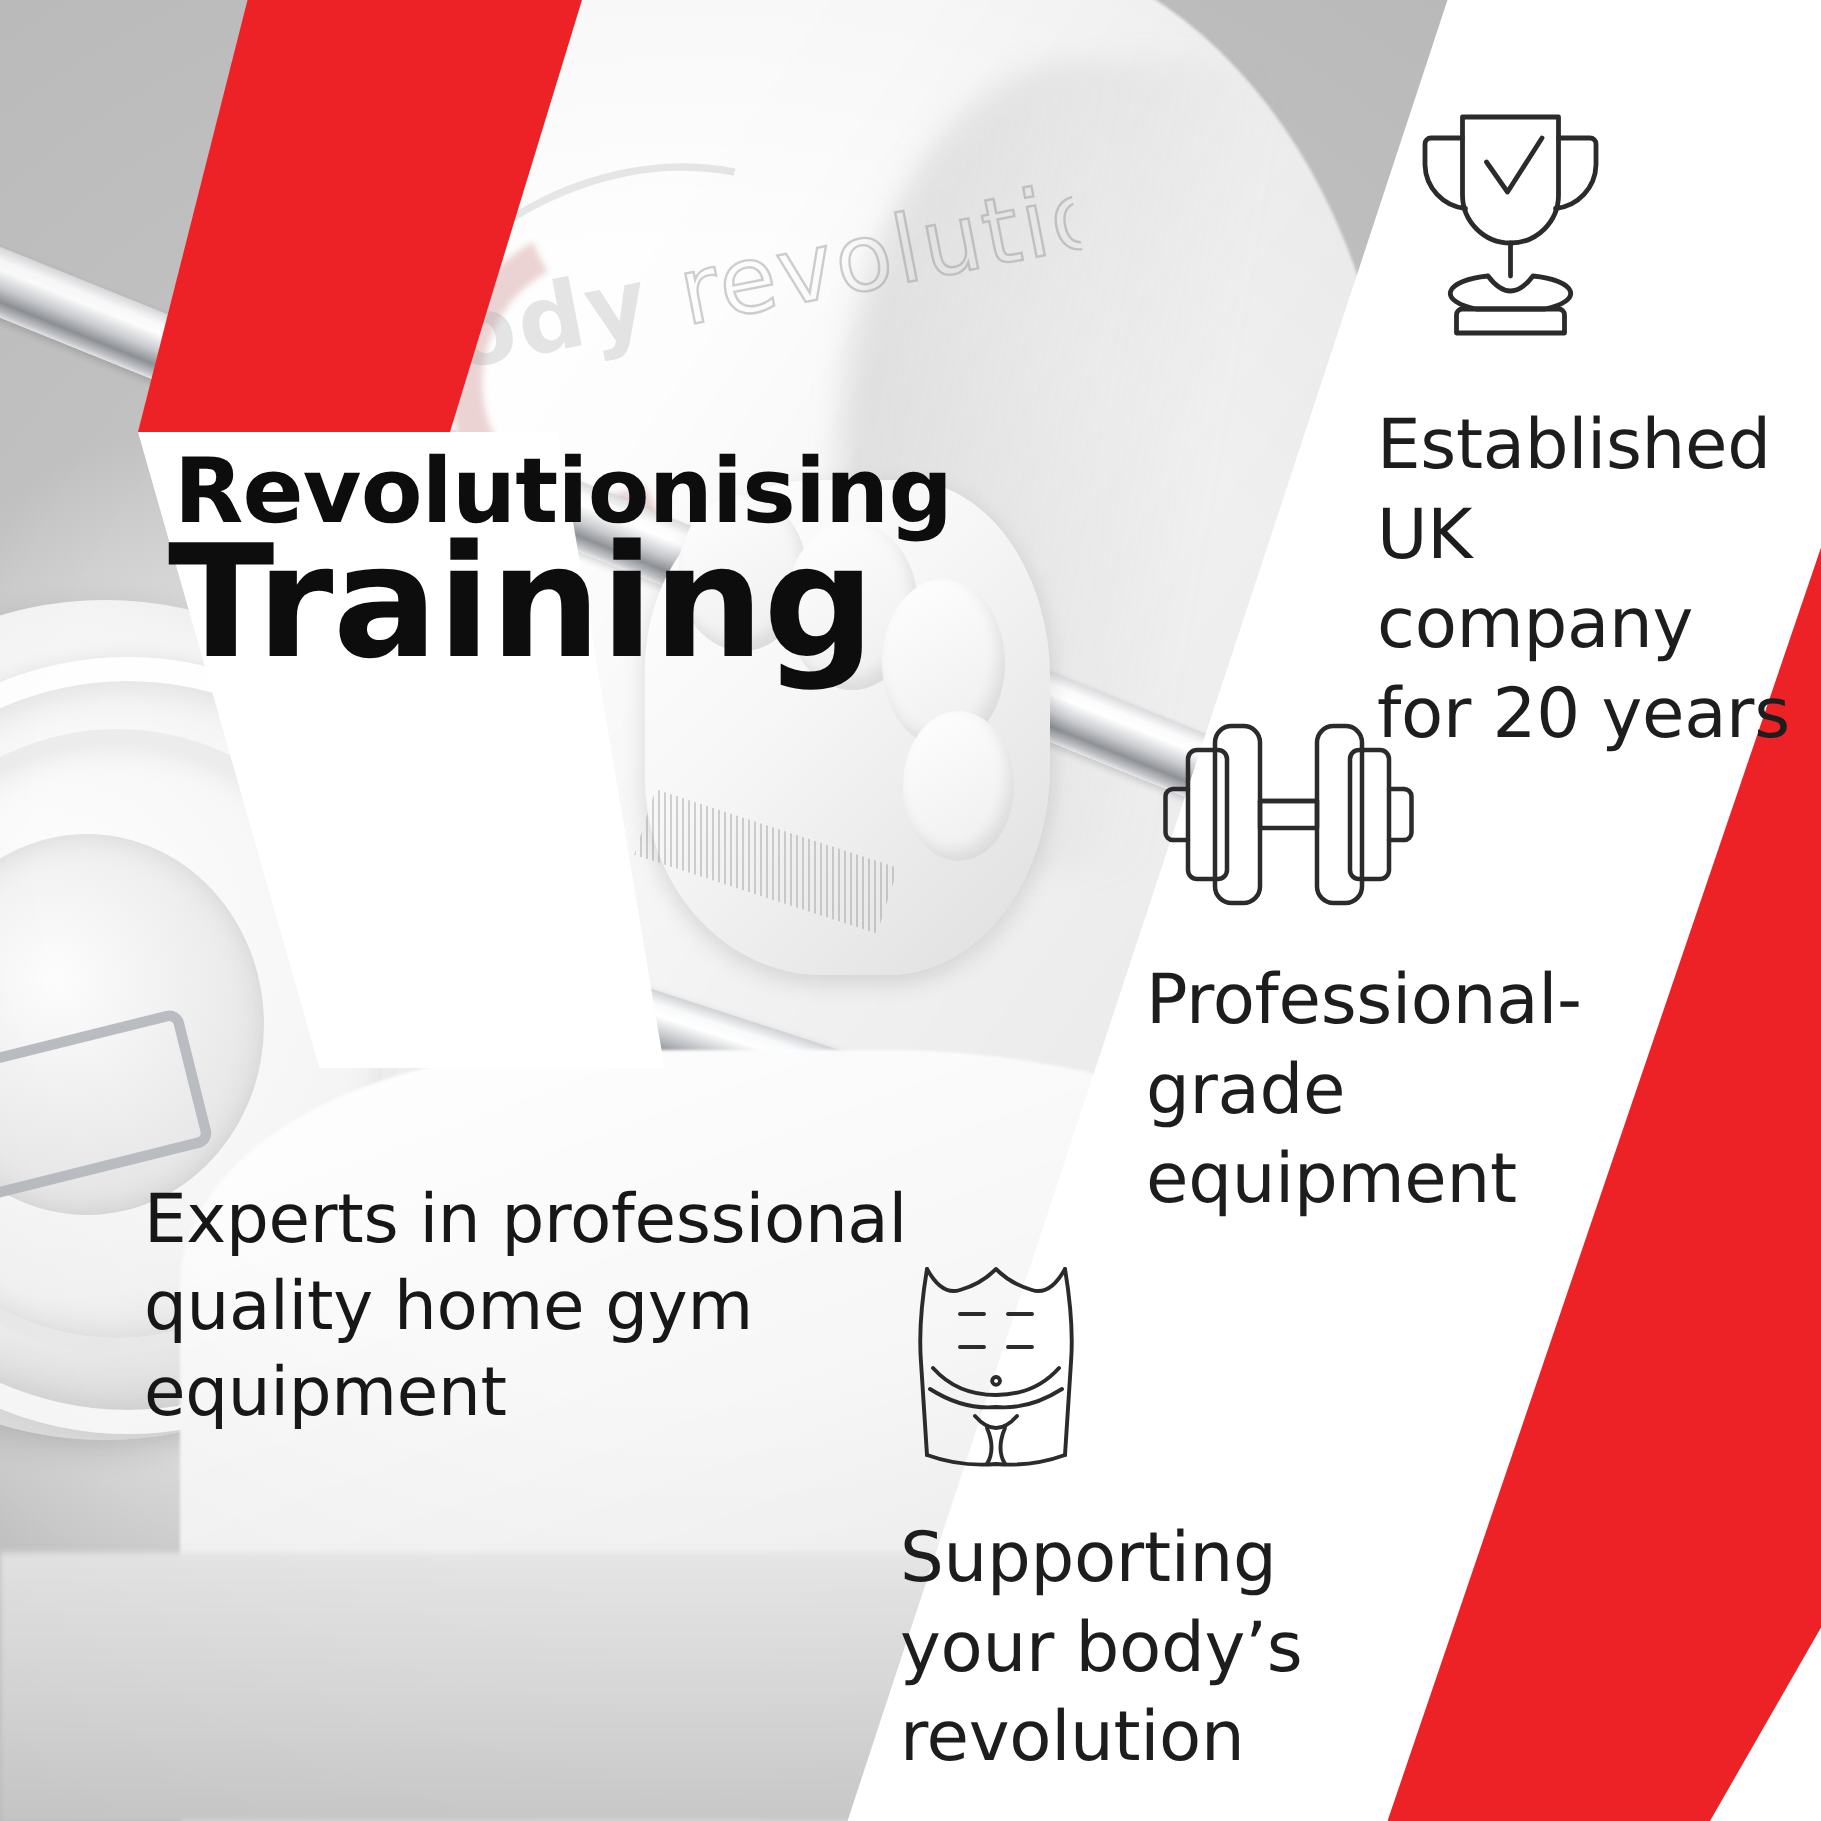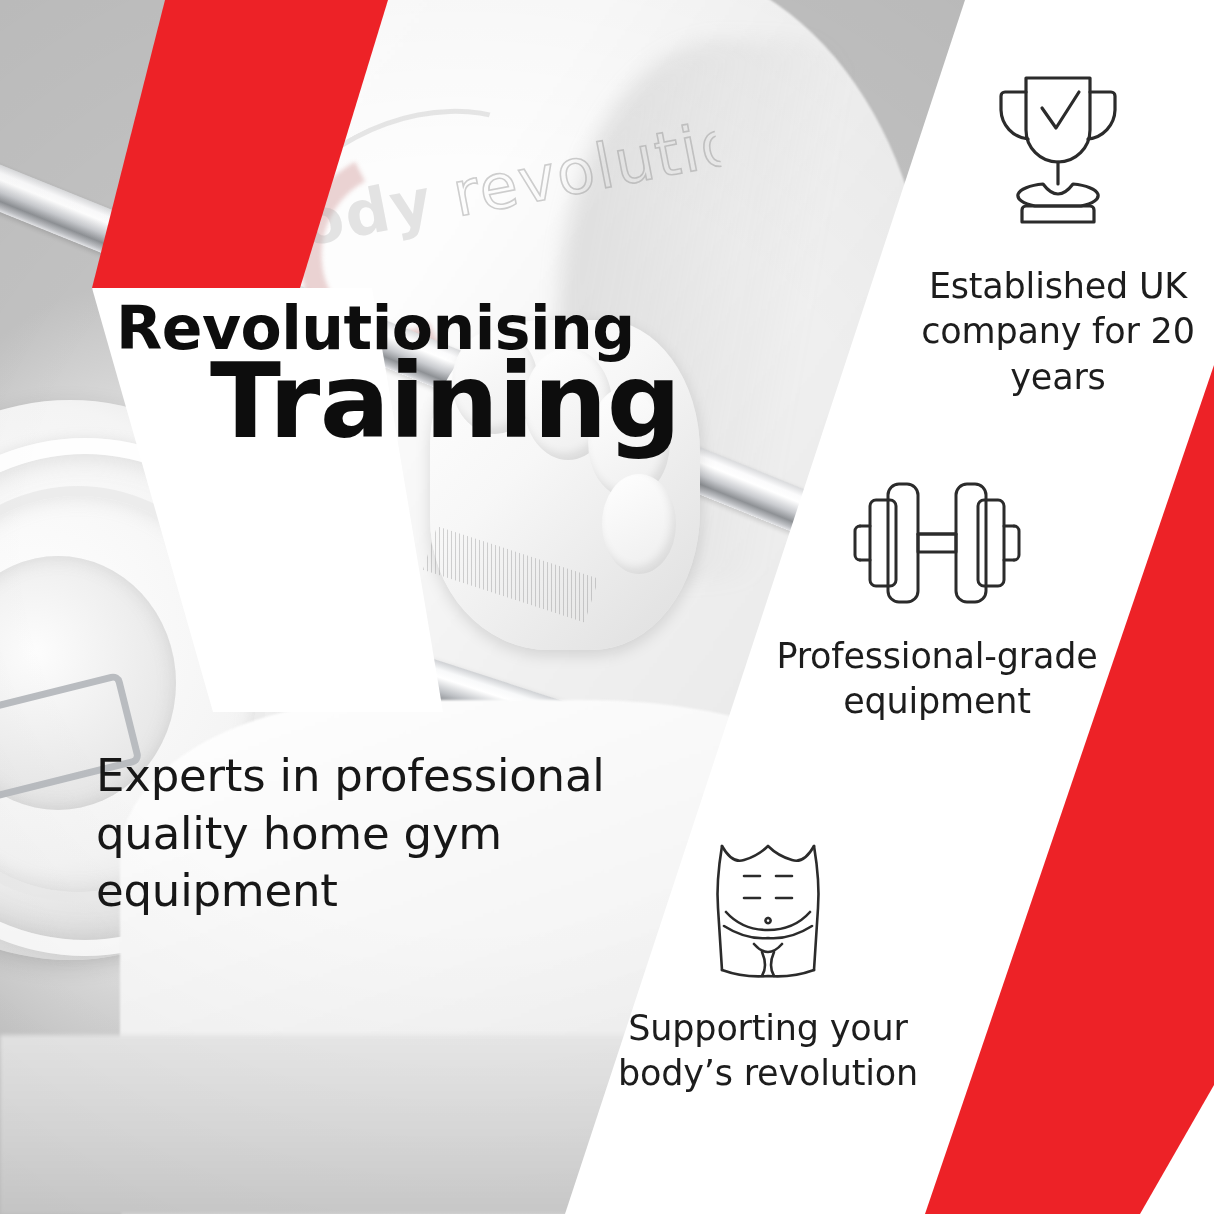--- a/index.html
+++ b/index.html
@@ -270,49 +270,48 @@
     display: block;
     font-size: 104px;
     font-weight: 700;
     margin-left: 82px;
     margin-top: 10px;
   }
   .headline .l3 {
     display: block;
     font-size: 104px;
     font-weight: 700;
-    margin-left: 98px;
     margin-top: -6px;
   }
 
   
   .subtitle {
     position: absolute;
     left: 96px;
-    top: 747px;
+    top: 784px;
     width: 600px;
     color: #171717;
     font-size: 45px;
     line-height: 1.28;
     font-family: "DejaVu Sans", sans-serif;
     font-weight: 400;
     letter-spacing: -0.2px;
   }
 
   
   .features {
     position: absolute;
     inset: 0;
   }
   .feature {
     position: absolute;
-    text-align: center;
+    text-align: left;
     color: #1d1d1d;
     font-family: "DejaVu Sans", sans-serif;
-    font-size: 35px;
+    font-size: 46px;
     line-height: 1.3;
     letter-spacing: -0.2px;
   }
   .feature .icon-box {
     display: block;
     margin: 0 auto 14px auto;
   }
   .feature-1 { left: 918px; top: 68px;  width: 280px; }
   .feature-2 { left: 764px; top: 478px; width: 346px; }
   .feature-3 { left: 600px; top: 840px; width: 336px; }

